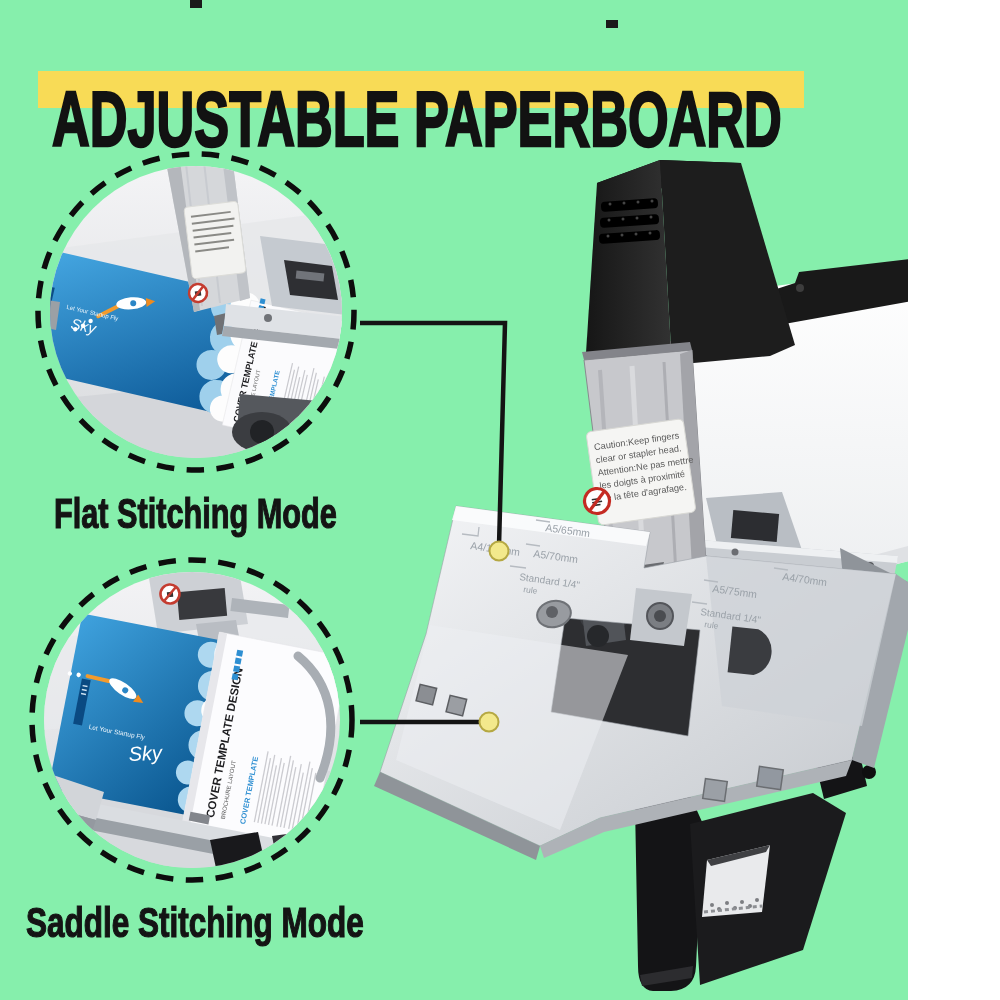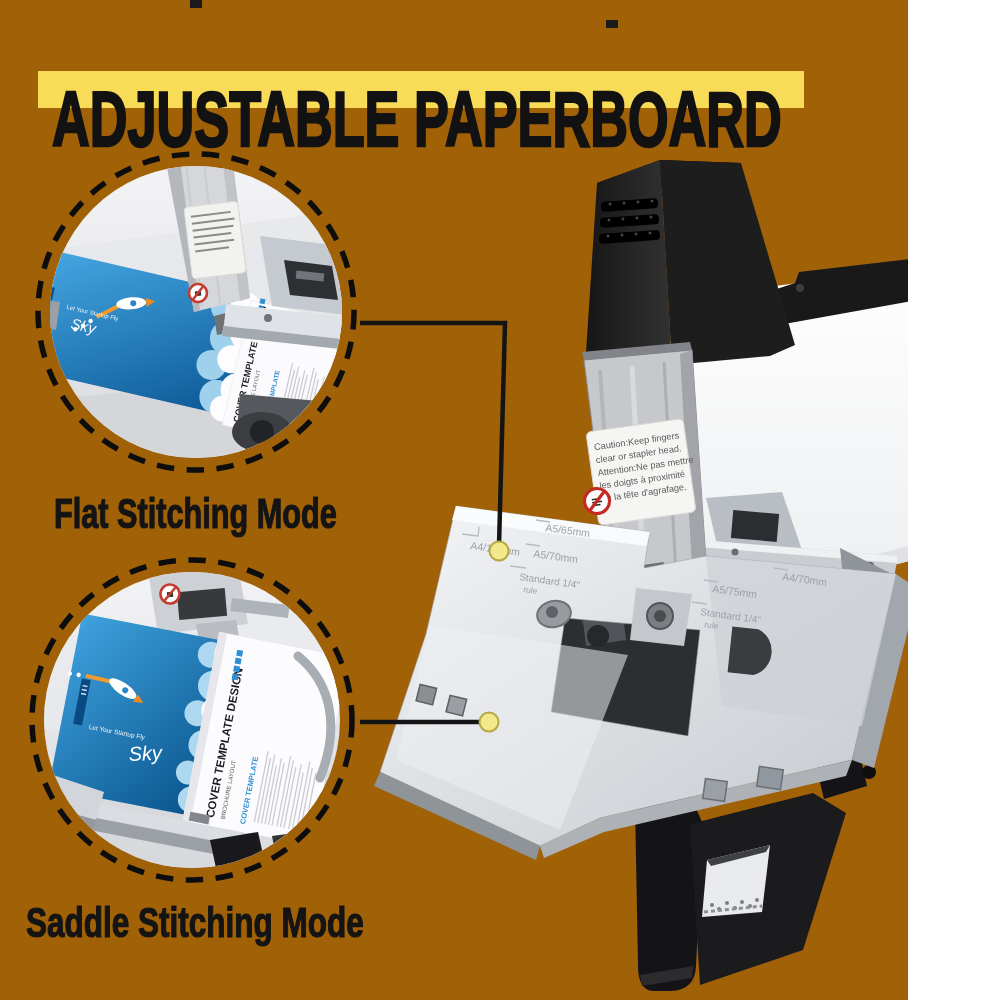--- a/index.html
+++ b/index.html
@@ -1,16 +1,16 @@
 <!DOCTYPE html>
 <html><head>
 <meta charset="utf-8">
 <style>
   html,body{margin:0;padding:0;background:#fff;}
-  .canvas{position:relative;width:908px;height:1000px;background:#a16207;overflow:hidden;
+  .canvas{position:relative;width:908px;height:1000px;background:#86efac;overflow:hidden;
           font-family:"Liberation Sans",sans-serif;}
   .yellow-band{position:absolute;left:38px;top:71px;width:766px;height:37px;background:#F8DB56;z-index:1;}
   .title{position:absolute;left:52px;top:22px;font-size:78px;font-weight:700;color:#121212;
          letter-spacing:0;white-space:nowrap;z-index:2;transform:scaleX(.67);transform-origin:left top;
          -webkit-text-stroke:2.5px #121212;}
   .mode-label{position:absolute;font-weight:700;color:#141414;white-space:nowrap;z-index:3;
               transform-origin:left top;-webkit-text-stroke:1.2px #141414;}
   .flat-label{left:54px;top:490px;font-size:42px;transform:scaleX(.73);}
   .saddle-label{left:26px;top:899px;font-size:42px;transform:scaleX(.75);}
   .top-mark{position:absolute;background:#1a1a1a;z-index:2;}

